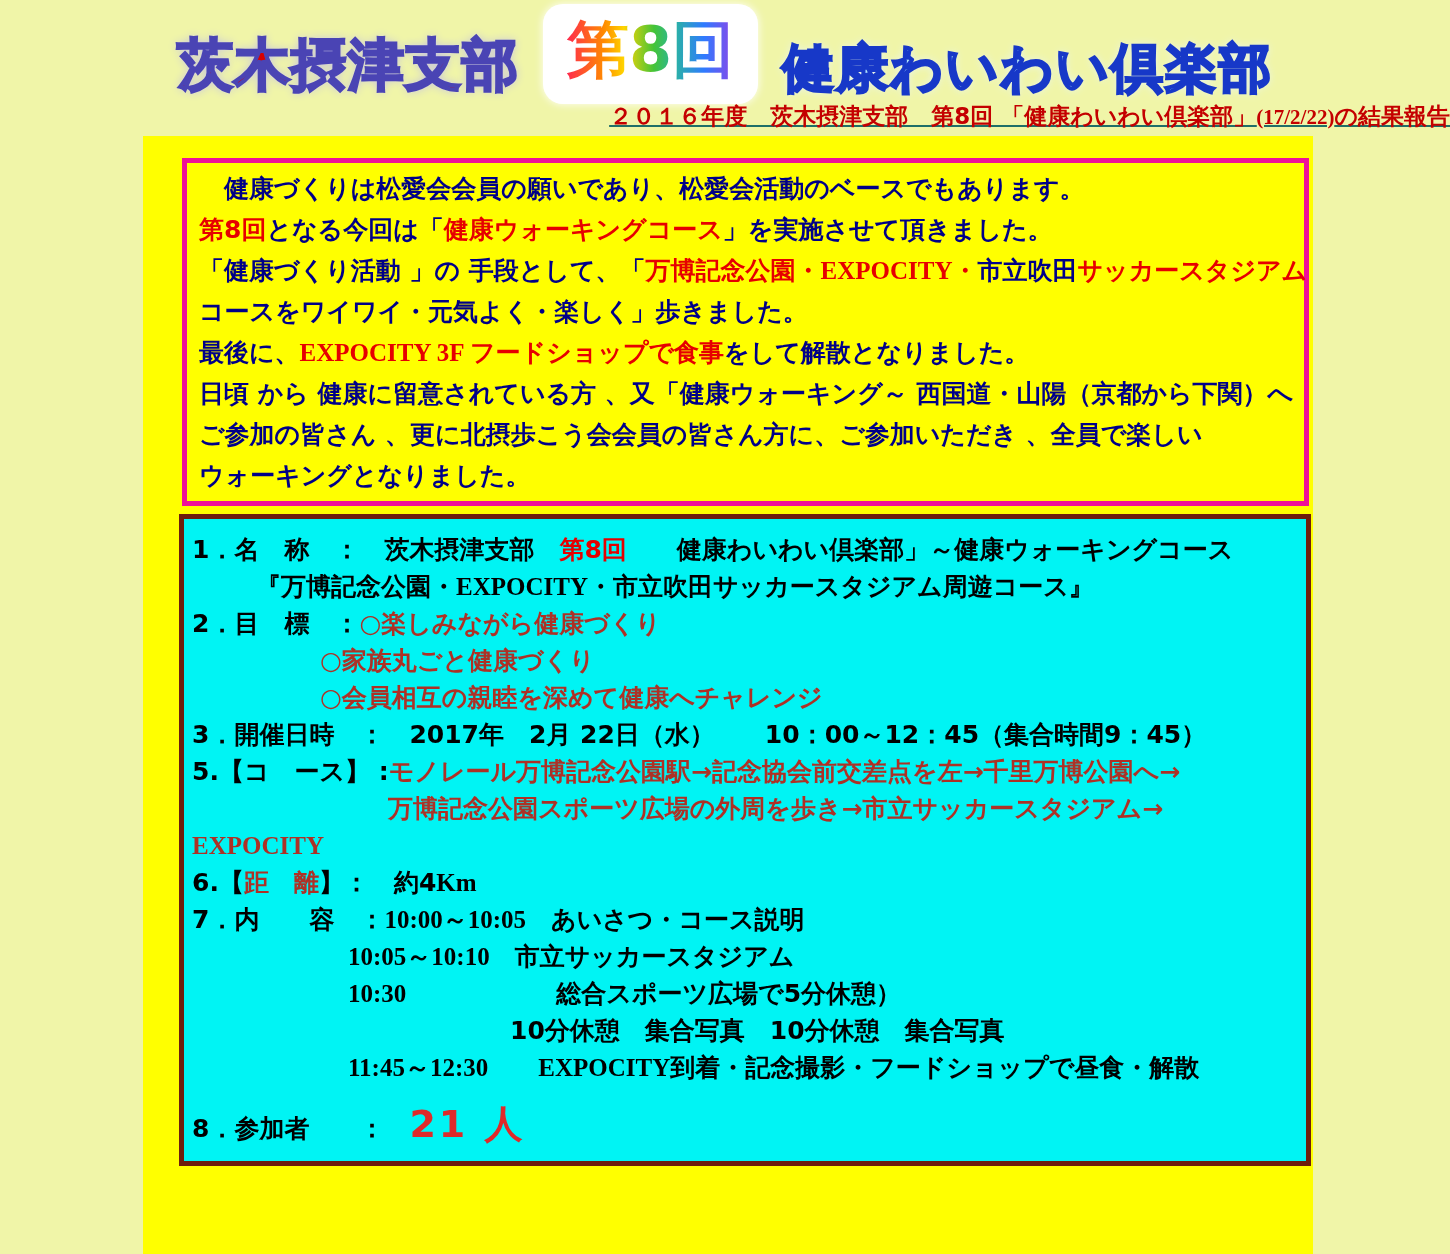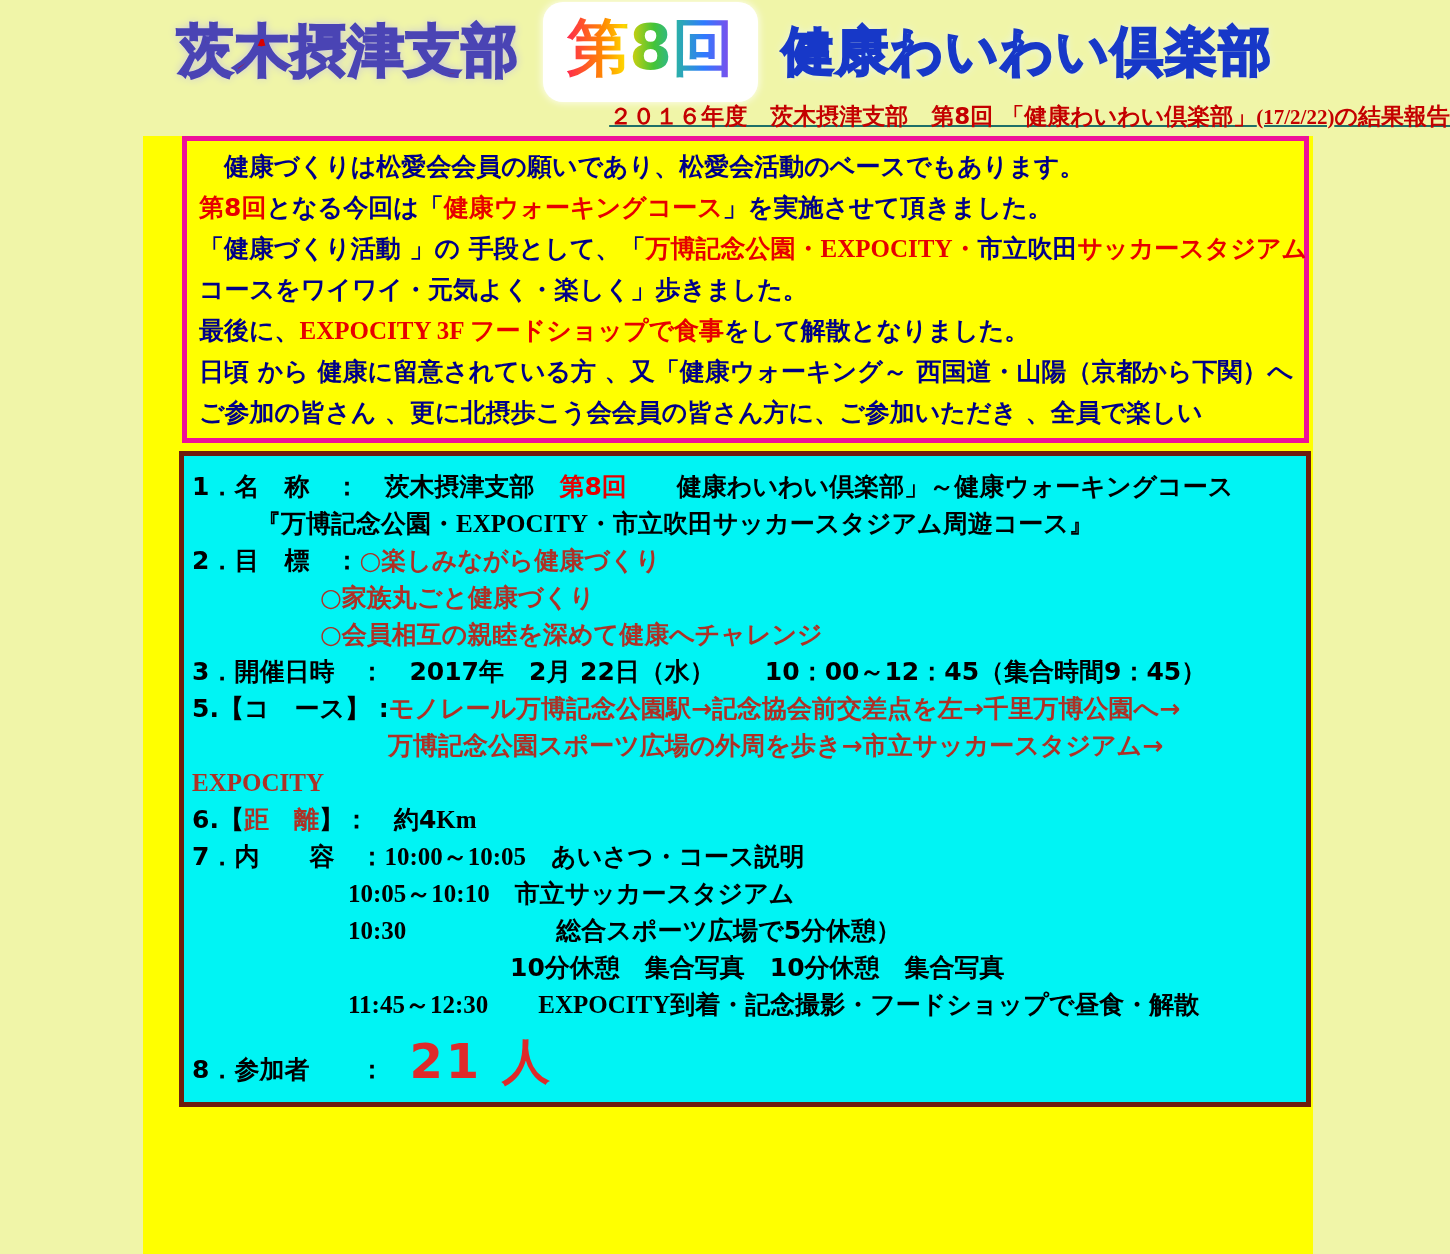--- a/index.html
+++ b/index.html
@@ -10,21 +10,21 @@
   *{box-sizing:border-box;}
   html,body{margin:0;padding:0;}
   body{
     width:1450px;height:1254px;position:relative;overflow:hidden;
     background:var(--bg);
     font-family:"DejaVu Sans","Liberation Sans",sans-serif;
   }
   
   .masthead{
     position:absolute;top:0;left:0;width:1450px;height:104px;
-    display:flex;align-items:center;justify-content:center;gap:24px;
+    display:flex;align-items:flex-end;justify-content:center;gap:24px;
   }
   .branch-title{
     font-size:56px;font-weight:bold;letter-spacing:1px;
     color:#d80000;-webkit-text-stroke:2.5px #4a44b4;
     text-shadow:0 0 10px #b8b4ee,0 0 3px #ffffff;
     white-space:nowrap;
   }
   .round-badge{
     background:#ffffff;border-radius:20px;padding:4px 24px 12px 24px;
     box-shadow:0 0 8px #ffffff;
@@ -52,21 +52,21 @@
   }
   .run.sub{color:var(--subred);}
   .run.subserif{color:var(--subred);font-family:"Liberation Serif","DejaVu Serif",serif;font-size:21px;}
   
   .yellow-wrap{
     position:absolute;left:143px;top:136px;width:1170px;height:1118px;
     background:var(--yellow);
   }
   
   .intro-box{
-    margin:0 4px 0 39px;
+    margin:22px 4px 0 39px;
     border:5px solid var(--magenta);
     padding:5px 4px 5px 12px;
     background:var(--yellow);
   }
   .intro-box .line{
     line-height:41px;font-size:25px;font-weight:bold;white-space:nowrap;
   }
   
   .detail-box{
     margin:8px 2px 0 36px;
@@ -84,21 +84,21 @@
   .detail-box .line.ind-photo{padding-left:318px;}
   .detail-box .line.last{margin-top:16px;line-height:44px;}
   
   .run.b{color:var(--blue);}
   .run.r{color:var(--red);}
   .run.rs{color:var(--red);font-family:"Liberation Serif","DejaVu Serif",serif;}
   .run.k{color:#000000;}
   .run.ks{color:#000000;font-family:"Liberation Serif","DejaVu Serif",serif;}
   .run.br{color:var(--brick);}
   .run.brs{color:var(--brick);font-family:"Liberation Serif","DejaVu Serif",serif;}
-  .run.big{color:var(--bigred);font-size:48px;letter-spacing:3px;}
+  .run.big{color:var(--bigred);font-size:38px;letter-spacing:3px;}
 </style>
 </head>
 <body>
 
 <div class="masthead">
   <div class="branch-title">茨木摂津支部</div>
   <div class="round-badge">
     <span class="round-text">第8回</span>
   </div>
   <div class="club-title">健康わいわい倶楽部</div>
@@ -110,20 +110,21 @@
 
 <div class="yellow-wrap">
   <section class="intro-box">
       <div class="line"><span class="run b">　健康づくりは松愛会会員の願いであり、松愛会活動のベースでもあります。</span></div>
       <div class="line"><span class="run r">第8回</span><span class="run b">となる今回は「</span><span class="run r">健康ウォーキングコース</span><span class="run b">」を実施させて頂きました。</span></div>
       <div class="line"><span class="run b">「健康づくり活動 」の 手段として、「</span><span class="run r">万博記念公園・</span><span class="run rs">EXPOCITY</span><span class="run r">・</span><span class="run b">市立吹田</span><span class="run r">サッカースタジアム</span></div>
       <div class="line"><span class="run b">コースをワイワイ・元気よく・楽しく」歩きました。</span></div>
       <div class="line"><span class="run b">最後に、</span><span class="run rs">EXPOCITY 3F </span><span class="run r">フードショップで食事</span><span class="run b">をして解散となりました。</span></div>
       <div class="line"><span class="run b">日頃 から 健康に留意されている方 、又「健康ウォーキング～ 西国道・山陽（京都から下関）へ</span></div>
       <div class="line"><span class="run b">ご参加の皆さん 、更に北摂歩こう会会員の皆さん方に、ご参加いただき 、全員で楽しい</span></div>
+      <div class="line"><span class="run b">ウォーキングとなりました。</span></div>
     </section>
   <section class="detail-box">
       <div class="line"><span class="run k">1．名　称　：　茨木摂津支部　</span><span class="run r">第8回</span><span class="run k">　　健康わいわい倶楽部」～健康ウォーキングコース</span></div>
       <div class="line ind-kakko"><span class="run k">『万博記念公園・</span><span class="run ks">EXPOCITY</span><span class="run k">・市立吹田サッカースタジアム周遊コース』</span></div>
       <div class="line"><span class="run k">2．目　標　：</span><span class="run br">○楽しみながら健康づくり</span></div>
       <div class="line ind-goal"><span class="run br">○家族丸ごと健康づくり</span></div>
       <div class="line ind-goal"><span class="run br">○会員相互の親睦を深めて健康へチャレンジ</span></div>
       <div class="line"><span class="run k">3．開催日時　：　2017年　2月 22日（水）　　10：00～12：45（集合時間9：45）</span></div>
       <div class="line"><span class="run k">5.【コ　ース】 :</span><span class="run br">モノレール万博記念公園駅→記念協会前交差点を左→千里万博公園へ→</span></div>
       <div class="line ind-cont"><span class="run br">万博記念公園スポーツ広場の外周を歩き→市立サッカースタジアム→</span></div>

